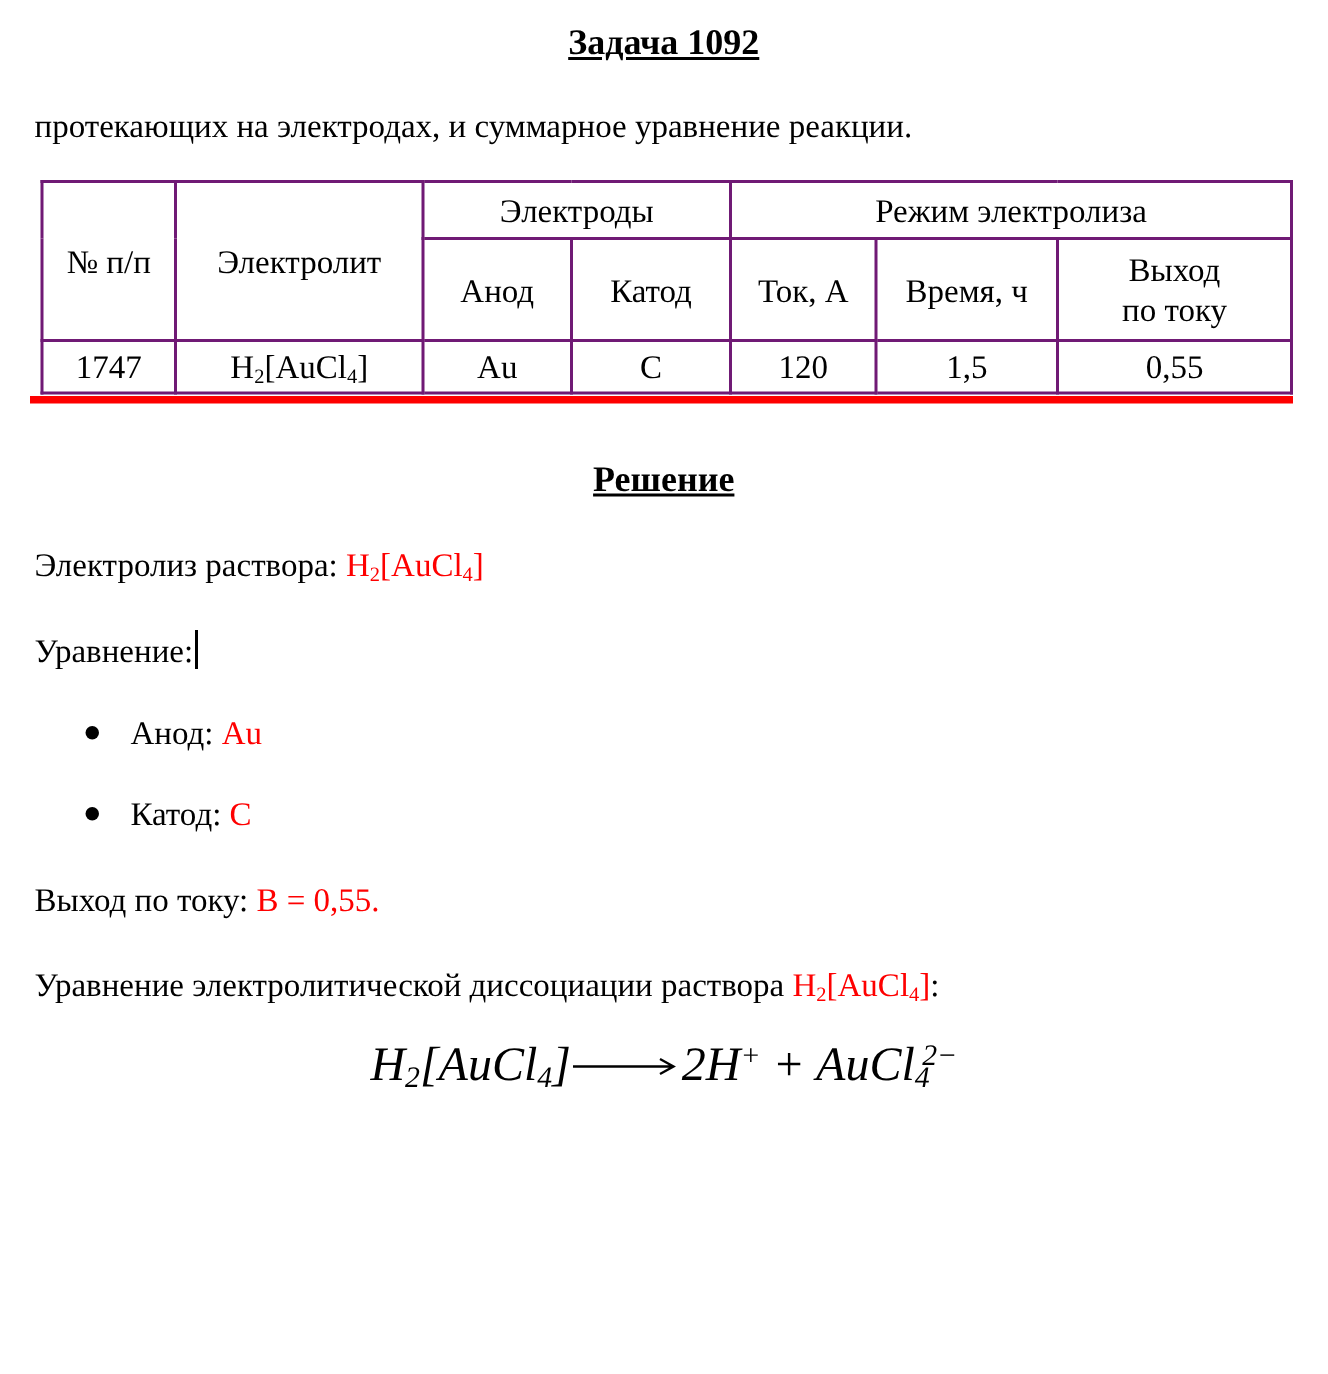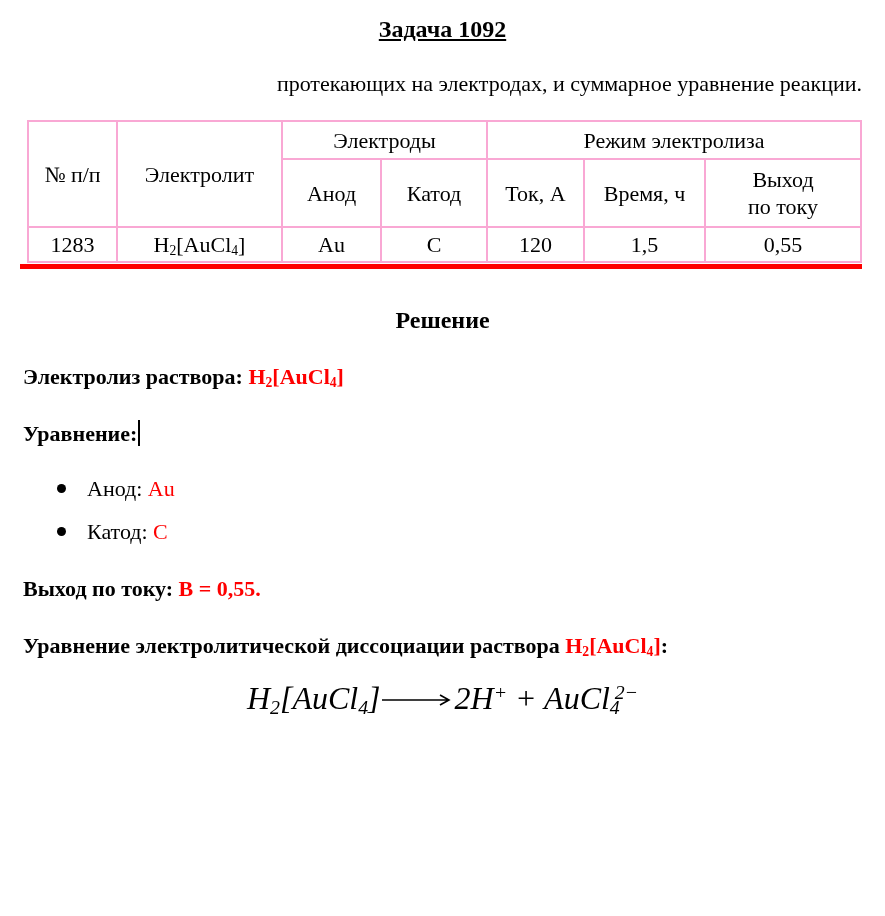--- a/index.html
+++ b/index.html
@@ -10,53 +10,53 @@
     font-size: 22px; color: #000;
   }
   .page { box-sizing: border-box; width: 885px; height: 916px; padding: 0 23px; overflow: hidden; }
 
   h1.doc-title {
     margin: 14px 0 0; font-size: 24px; line-height: 30px;
     font-weight: bold; text-align: center; text-decoration: underline;
   }
   .intro { margin-top: 18px; line-height: 44px; }
   .jline { text-align: justify; text-align-last: justify; }
-  .lline { text-align: right; }
+  .lline { text-align: left; }
   b.lead { font-weight: bold; }
 
   table.data-table {
     margin: 14px 0 0 4px; border-collapse: collapse; table-layout: fixed;
   }
   table.data-table td {
-    border: 2px solid #f9a8d4; text-align: center; vertical-align: middle;
+    border: 2px solid #701a75; text-align: center; vertical-align: middle;
     padding: 0 2px; line-height: 27px;
   }
   tr.hr1 td { height: 36px; }
   tr.hr2 td { height: 66px; }
   tr.dr td  { height: 33px; }
   .blk { display: block; }
 
   .redline {
     height: 5px; background: #fe0000; width: 842px; margin: 1px 0 0 -3px;
   }
 
   h2.sol-title {
     margin: 36px 0 0; font-size: 24px; line-height: 30px;
-    font-weight: bold; text-align: center; 
+    font-weight: bold; text-align: center; text-decoration: underline;
   }
-  p.sol { margin: 27px 0 0; line-height: 30px; font-weight: bold; }
+  p.sol { margin: 27px 0 0; line-height: 30px; }
   .red { color: #fe0000; }
   .gap { margin-left: 7px; }
 
   sub { font-size: 0.62em; line-height: 0; vertical-align: -0.25em; }
   sup { font-size: 0.62em; line-height: 0; vertical-align: 0.5em; }
 
   .bullets { margin-top: 25px; }
   .bullet-row { margin-left: 34px; line-height: 30px; }
-  .bullet-row + .bullet-row { margin-top: 13px; }
+  .bullet-row + .bullet-row { margin-top: 24px; }
   .dot {
     display: inline-block; width: 9px; height: 9px; border-radius: 50%;
     background: #000; margin-right: 21px; vertical-align: 3px;
   }
 
   .caret {
     display: inline-block; width: 2px; height: 26px; background: #000;
     vertical-align: -5px; margin-left: 1px;
   }
 
@@ -99,21 +99,21 @@
         <td>Анод</td>
         <td>Катод</td>
         <td>Ток, А</td>
         <td>Время, ч</td>
         <td>
           <span class="blk">Выход</span>
           <span class="blk">по току</span>
         </td>
       </tr>
       <tr class="dr">
-        <td>1283</td>
+        <td>1747</td>
         <td><span>H</span><sub>2</sub><span>[AuCl</span><sub>4</sub><span>]</span></td>
         <td>Au</td>
         <td>C</td>
         <td>120</td>
         <td>1,5</td>
         <td>0,55</td>
       </tr>
     </tbody>
   </table>
 

